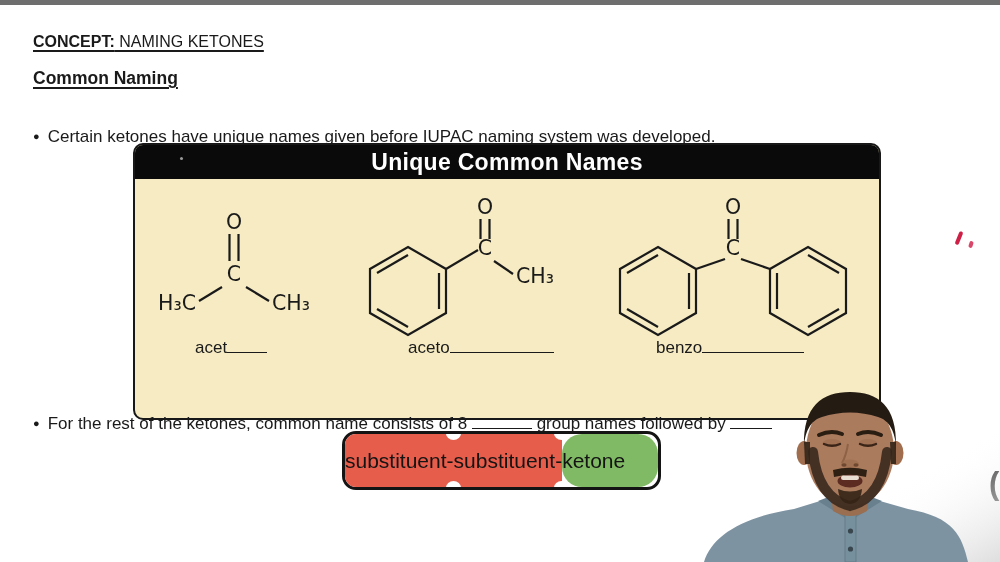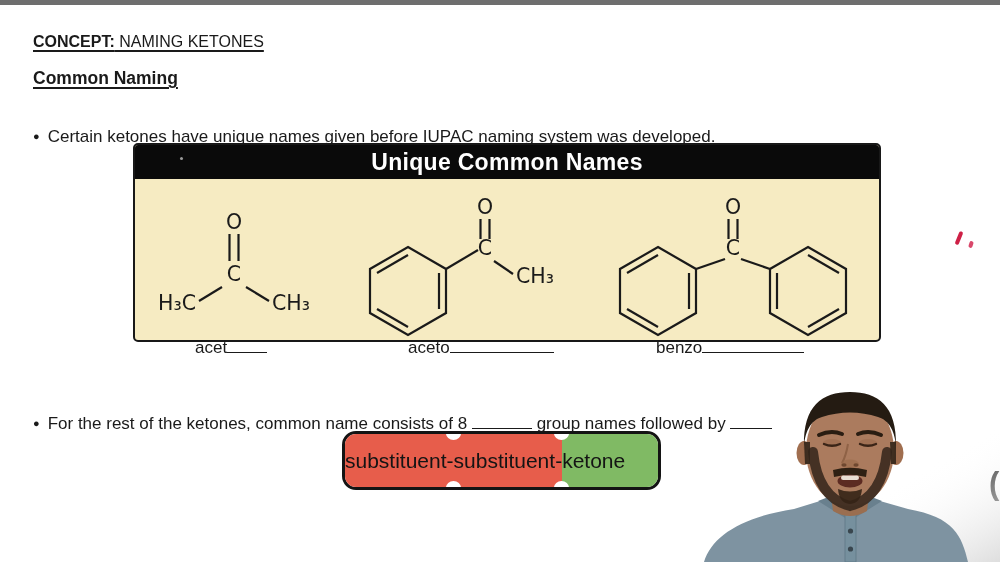--- a/index.html
+++ b/index.html
@@ -13,38 +13,38 @@
   .title .u{text-decoration:underline;text-underline-offset:3px;text-decoration-thickness:1.5px;}
   .title b{font-weight:bold;}
   .subtitle{left:33px;top:68px;font-size:17.5px;font-weight:bold;
             text-decoration:underline;text-underline-offset:3px;text-decoration-thickness:1.5px;}
   .bullet-line{font-size:17px;white-space:nowrap;margin-top:24px;}
   .b1{left:33px;top:103px;}
   .b2{left:33px;top:390px;}
   .bullet-dot{font-size:11px;vertical-align:2px;margin-right:8px;}
   .blank{display:inline-block;border-bottom:1.6px solid #1a1a1a;height:14px;vertical-align:baseline;}
   
-  .panel{left:133px;top:143px;width:748px;height:199px;border:2px solid #181818;
-         border-radius:5px;box-sizing:border-box;overflow:hidden;background:#f6ebc2;}
+  .panel{left:133px;top:143px;width:748px;height:277px;border:2px solid #181818;
+         border-radius:10px;box-sizing:border-box;overflow:hidden;background:#f6ebc2;}
   .panel-header{position:absolute;left:0;top:0;width:100%;height:34px;background:#0a0a0a;
                 display:flex;align-items:center;justify-content:center;}
   .panel-header-text{color:#fff;font-weight:bold;font-size:23px;letter-spacing:.3px;}
   .header-dot{position:absolute;left:45px;top:12px;width:3px;height:3px;border-radius:50%;background:#9a9a9a;}
   .chem-svg{left:133px;top:177px;width:748px;height:187px;}
   .mol-label{font-size:17px;white-space:nowrap;}
   .lbl1{left:195px;top:338px;}
   .lbl2{left:408px;top:338px;}
   .lbl3{left:656px;top:338px;}
   
   .pill{left:342px;top:431px;width:319px;height:59px;border:3px solid #141414;border-radius:14px;
         box-sizing:border-box;display:flex;overflow:hidden;font-size:21px;color:#141414;}
   .seg{display:flex;align-items:center;position:relative;white-space:pre;}
   .seg-1{flex:1 1 0;justify-content:flex-end;}
   .seg-2{flex:0 0 auto;}
-  .seg-3{flex:1 1 0;justify-content:flex-start;}
+  .seg-3{flex:1 1 0;justify-content:flex-start;border-radius:20px;}
   .seg-2::before,.seg-3::before{content:"";position:absolute;left:-8px;top:-7px;width:15px;height:13px;
         background:#fff;border-radius:50%;}
   .seg-2::after,.seg-3::after{content:"";position:absolute;left:-8px;bottom:-7px;width:15px;height:13px;
         background:#fff;border-radius:50%;}
   
   .pen-slash{left:957px;top:231px;width:3.5px;height:14px;background:#ce2046;border-radius:2px;transform:rotate(22deg);}
   .pen-dot{left:969px;top:241px;width:4px;height:7px;background:#d9486b;border-radius:2px;transform:rotate(18deg);}
   .paren-mark{left:989px;top:466px;font-size:31px;color:#2d2d2d;font-weight:bold;}
   
   .webcam{left:700px;top:390px;width:300px;height:172px;}

